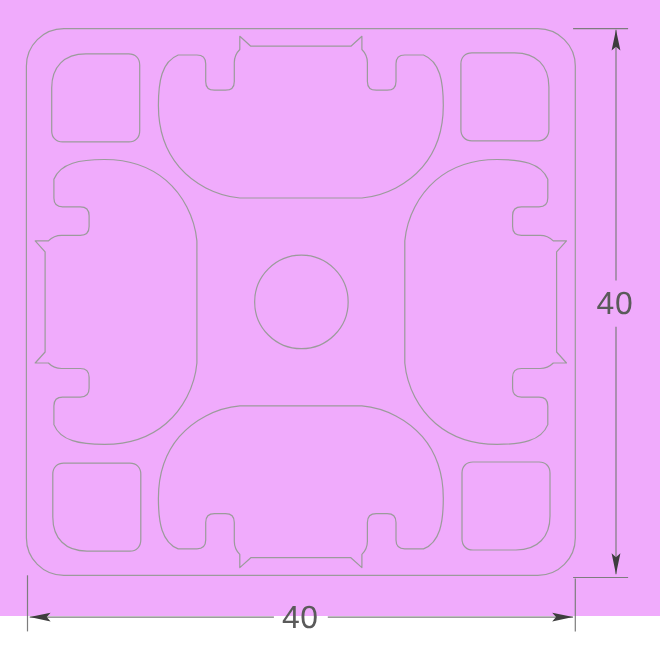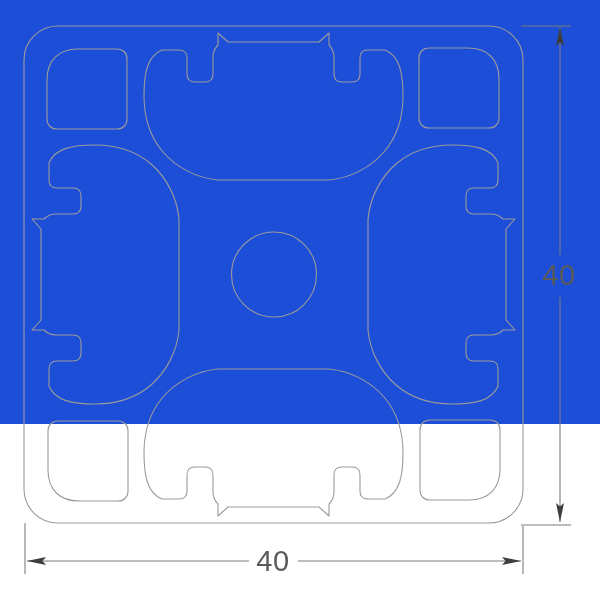--- a/index.html
+++ b/index.html
@@ -7,22 +7,22 @@
     padding: 0;
     width: 600px;
     height: 600px;
     background: #ffffff;
     overflow: hidden;
     font-family: "Liberation Sans", sans-serif;
   }
   .drawing-stage {
     position: relative;
     width: 600px;
-    height: 424px;
-    background: #1d4ed8;
+    height: 560px;
+    background: #f0abfc;
   }
   svg { display: block; }
   .dim-text {
     font-family: "Liberation Sans", sans-serif;
     font-size: 29px;
     letter-spacing: 0.5px;
   }
 </style>
 </head>
 <body>

